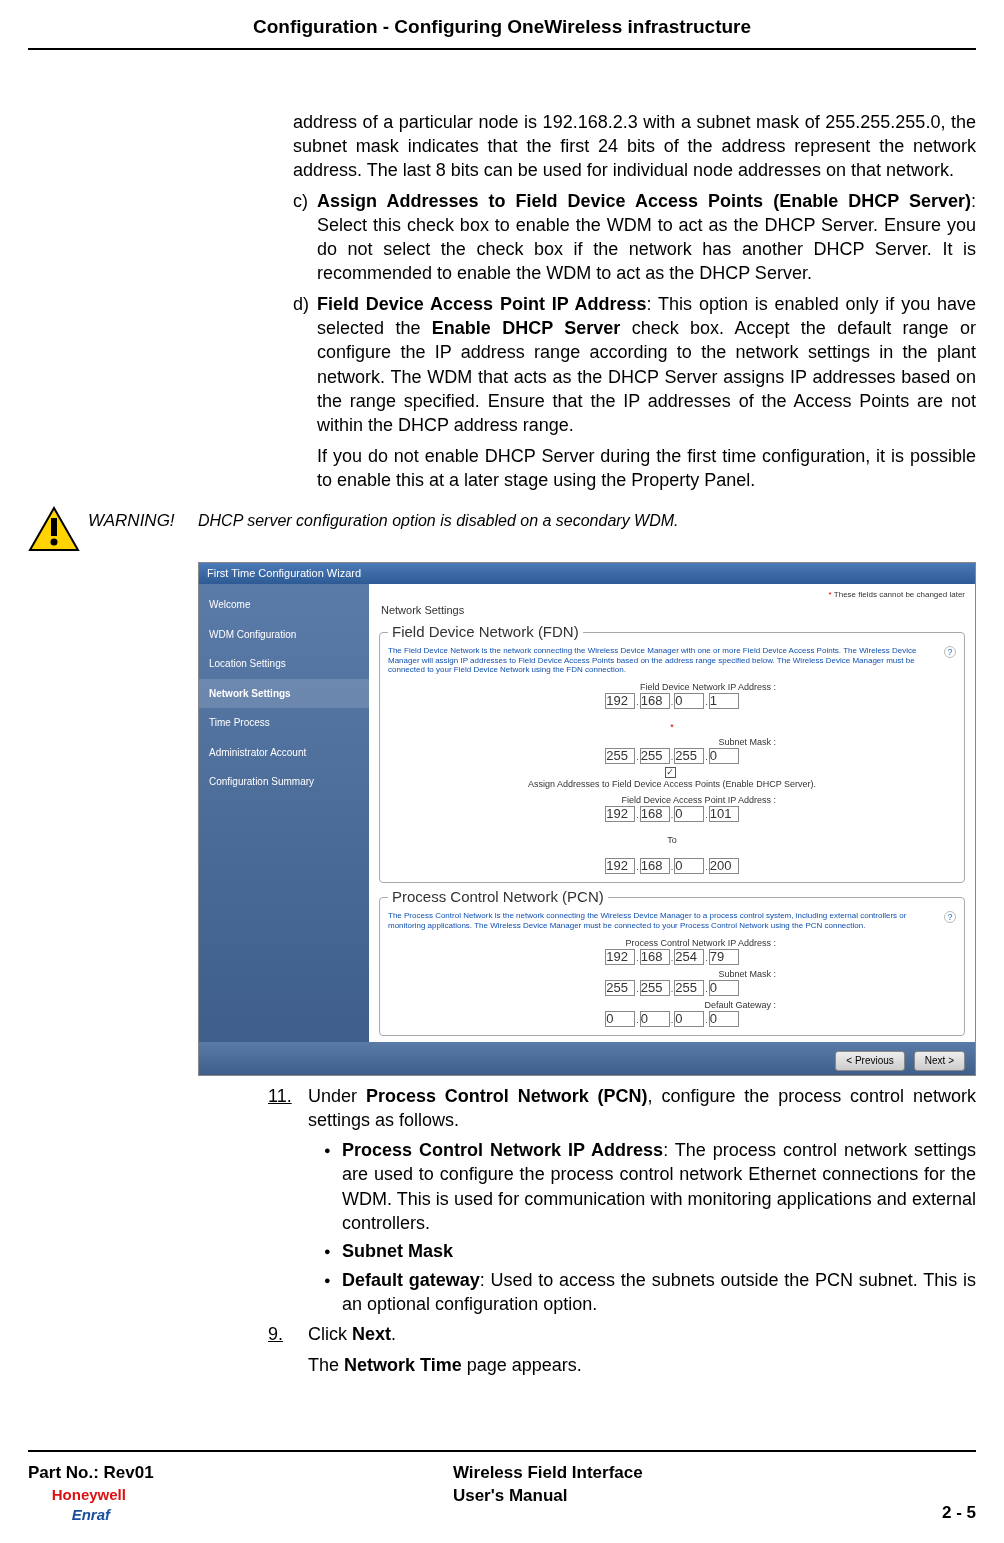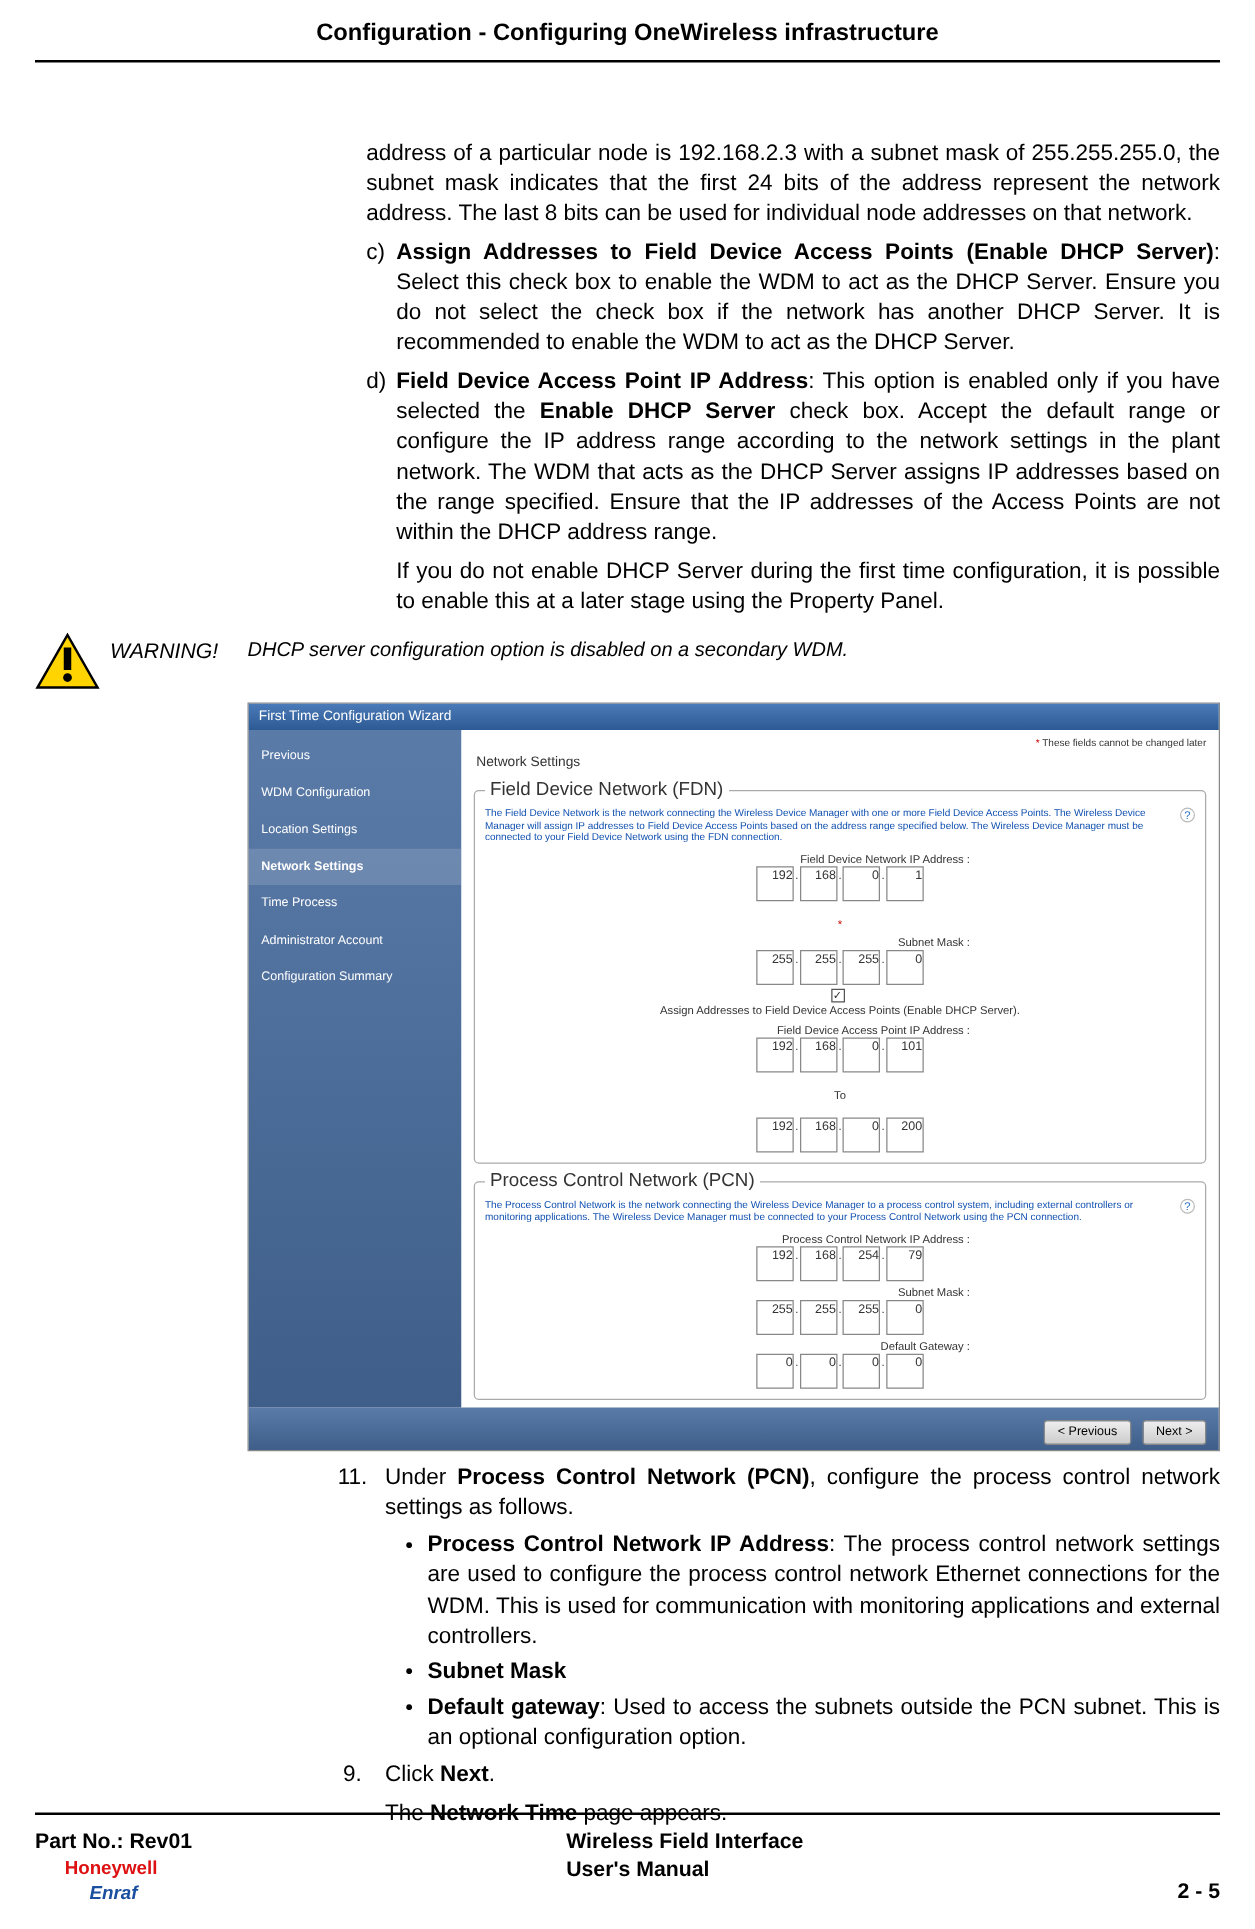--- a/index.html
+++ b/index.html
@@ -52,31 +52,31 @@
   .wizard-nav .active { background: rgba(255,255,255,0.15); font-weight: bold; }
   .wizard-main { flex:1; padding: 6px 10px; font-size: 9px; color:#333; }
   .req-note { text-align: right; font-size: 8px; }
   .req-note .star, .star { color: #c00; }
   fieldset { border: 1px solid #aaa; border-radius: 4px; margin-top: 4px; padding: 4px 8px 8px; }
   legend { font-size: 15px; color:#333; padding: 0 4px; }
   .blue-desc { color: #1050b0; font-size: 8px; line-height: 1.2; margin-bottom: 6px; }
   .frow { display:flex; align-items:center; margin-top:3px;flex-direction:column; }
   .flabel { width: 220px; text-align: right; font-size: 9px; padding-right: 6px;}
   .ip-seg {
-    width: 30px; height: 28px; border:1px solid #888; text-align:right;
-    font-size:10px; line-height:14px; display:inline-block; margin:0 1px; background:#fff;
+    width: 30px; height: 16px; border:1px solid #888; text-align:left;
+    font-size:13px; line-height:14px; display:inline-block; margin:0 1px; background:#fff;
   }
   .cb { display:inline-block; width:11px; height:11px; border:1px solid #555; text-align:center; line-height:9px; font-size:9px; margin-right:4px; vertical-align:middle;}
   .help { color:#2a70c8; border:1px solid #bbb; border-radius:50%; width:12px; height:12px; display:inline-block; text-align:center; line-height:10px; font-size:9px; float:right;}
   .wizard-footer { background: linear-gradient(#5a7aa8,#3f5f8a); text-align:right; padding:4px 10px;}
   .wbtn { display:inline-block; background:linear-gradient(#eee,#ccc); border:1px solid #888; border-radius:3px; font-size:10px; padding:2px 10px; margin-left:4px;}
 
   .num-list { margin-left: 240px; margin-top: 8px; text-align: justify;}
   .num-item { display:flex; margin-top: 6px; }
-  .num-item .num { width: 40px; flex:0 0 40px; text-align:center; padding-right:12px;}
+  .num-item .num { width: 40px; flex:0 0 40px; text-align:left; padding-right:12px;text-decoration:underline;}
   .num-item .body { flex:1; }
   .bullets { margin-top:6px; }
   .bullet { display:flex; margin-top:4px; margin-left: 16px;}
   .bullet .dot { width:18px; flex:0 0 18px;}
   .bullet .dot::before { content:"●"; font-size:11px; position:relative; top:-2px;}
   .bullet .bb { flex:1; }
 
   .page-footer {
     position:absolute; bottom:18px; left:28px; right:28px;
     border-top:2px solid #000; padding-top:10px;
@@ -122,21 +122,21 @@
         </svg>
     </div>
     <div class="warn-label">WARNING!</div>
     <div class="warn-text">DHCP server configuration option is disabled on a secondary WDM.</div>
   </div>
 
   <div class="wizard-wrap">
     <div class="wizard-title">First Time Configuration Wizard</div>
     <div class="wizard-body">
       <div class="wizard-nav" id="wizard-nav">
-          <div>Previous</div>
+          <div>Welcome</div>
           <div>WDM Configuration</div>
           <div>Location Settings</div>
           <div class="active">Network Settings</div>
           <div>Time Process</div>
           <div>Administrator Account</div>
           <div>Configuration Summary</div>
         </div>
       <div class="wizard-main">
         <div class="req-note"><span class="star">*</span> <span>These fields cannot be changed later</span></div>
         <div style="font-size:11px;margin:2px 0 2px 2px;">Network Settings</div>

